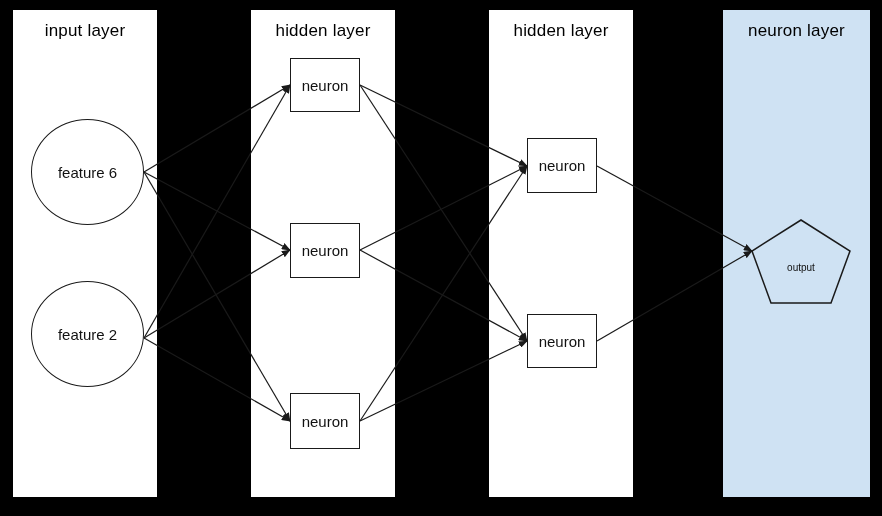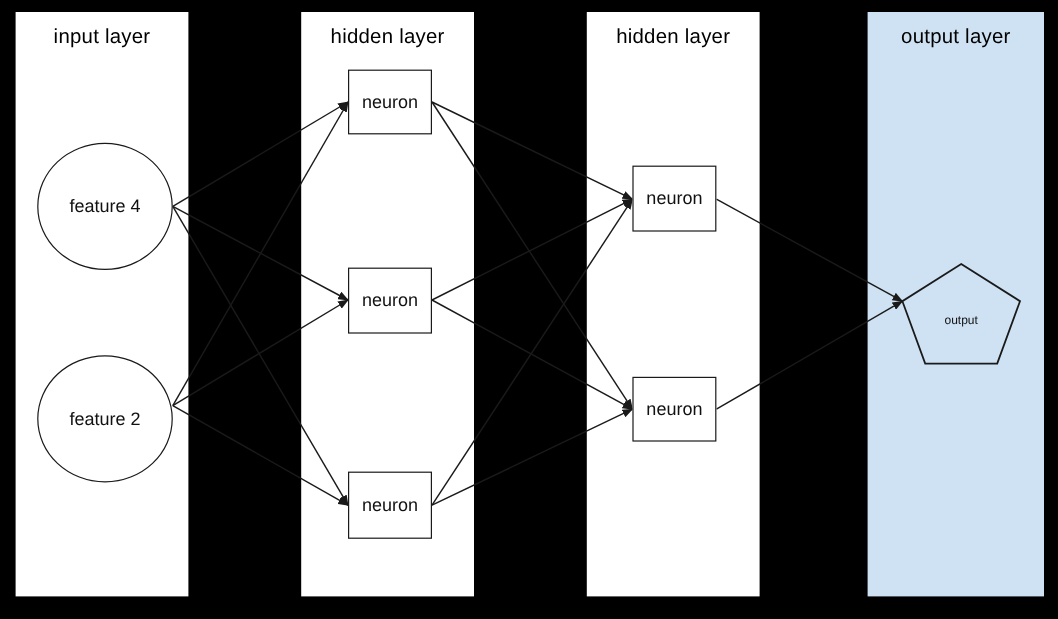--- a/index.html
+++ b/index.html
@@ -72,21 +72,21 @@
   <div class="panel" style="left:13px; width:144px;">
     <div class="panel-title">input layer</div>
   </div>
   <div class="panel" style="left:251px; width:144px;">
     <div class="panel-title">hidden layer</div>
   </div>
   <div class="panel" style="left:489px; width:144px;">
     <div class="panel-title">hidden layer</div>
   </div>
   <div class="panel blue" style="left:723px; width:147px;">
-    <div class="panel-title">output layer</div>
+    <div class="panel-title">neuron layer</div>
   </div>
 
   <svg class="wires" width="882" height="516" viewBox="0 0 882 516">
     <defs>
       <marker id="arrow" markerWidth="9" markerHeight="7" refX="8.2" refY="3.5" orient="auto" markerUnits="userSpaceOnUse">
         <polygon points="0,0 9,3.5 0,7" fill="#1a1a1a"></polygon>
       </marker>
     </defs>
     <g stroke="#1a1a1a" stroke-width="1.2" fill="none">
       <line x1="144" y1="172" x2="290" y2="85" marker-end="url(#arrow)"></line>
@@ -101,23 +101,23 @@
       <line x1="360" y1="250" x2="527" y2="341" marker-end="url(#arrow)"></line>
       <line x1="360" y1="421" x2="527" y2="166" marker-end="url(#arrow)"></line>
       <line x1="360" y1="421" x2="527" y2="341" marker-end="url(#arrow)"></line>
       <line x1="597" y1="166" x2="752" y2="251" marker-end="url(#arrow)"></line>
       <line x1="597" y1="341" x2="752" y2="251" marker-end="url(#arrow)"></line>
       <polygon points="801,220 850,251 831,303 771,303 752,251" stroke-width="1.5"></polygon>
     </g>
   </svg>
 
   <div class="node ellipse" style="left:31px; top:119px; width:113px; height:106px;">
-    <span>feature 4</span>
+    <span>feature 6</span>
   </div>
-  <div class="node ellipse" style="left:31px; top:296px; width:113px; height:106px;">
+  <div class="node ellipse" style="left:31px; top:281px; width:113px; height:106px;">
     <span>feature 2</span>
   </div>
 
   <div class="node rect" style="left:290px; top:58px; width:70px; height:54px;">
     <span>neuron</span>
   </div>
   <div class="node rect" style="left:290px; top:223px; width:70px; height:55px;">
     <span>neuron</span>
   </div>
   <div class="node rect" style="left:290px; top:393px; width:70px; height:56px;">

